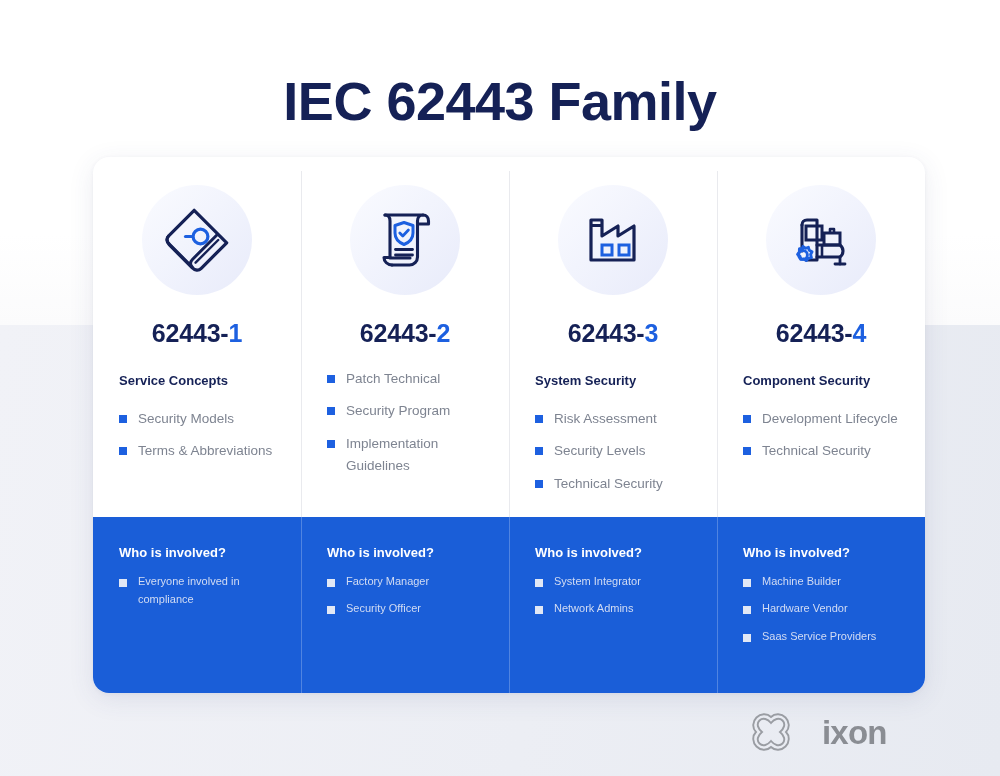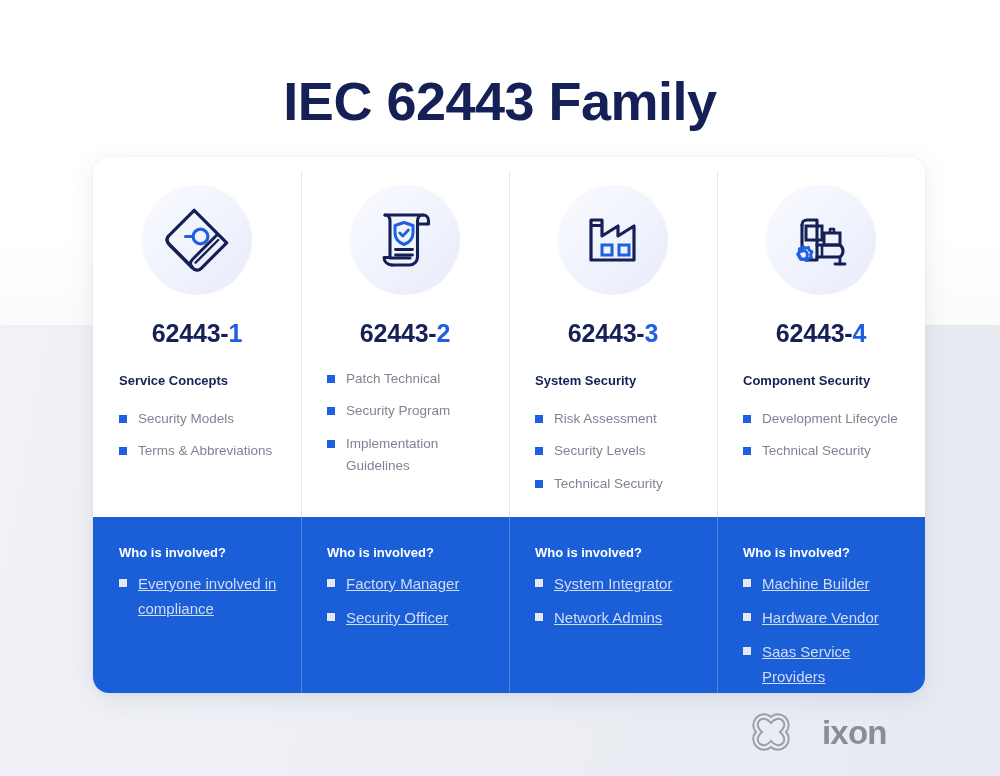--- a/index.html
+++ b/index.html
@@ -149,24 +149,23 @@
   }
   ul.people {
     list-style: none;
     margin-top: 12px;
     padding: 0 14px 0 26px;
   }
   ul.people li {
     position: relative;
     padding-left: 19px;
     margin-bottom: 9px;
-    font-size: 15px;
+    font-size: 11px;
     line-height: 1.66;
     color: #d2dcf3;
-    text-decoration: underline;
   }
   ul.people li::before {
     content: "";
     position: absolute;
     left: 0; top: 7px;
     width: 8px; height: 8px;
     background: #e2e8f5;
   }
 
   

